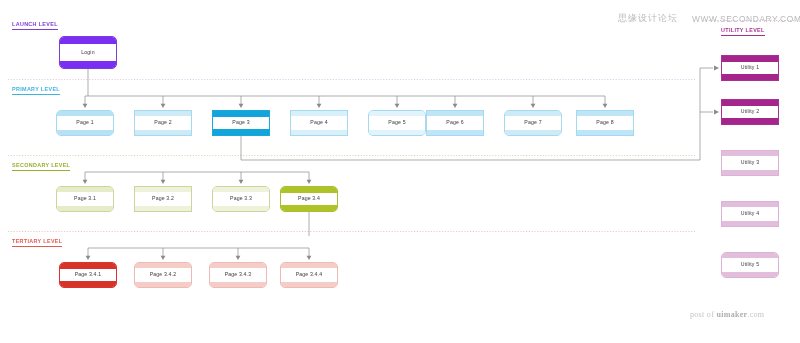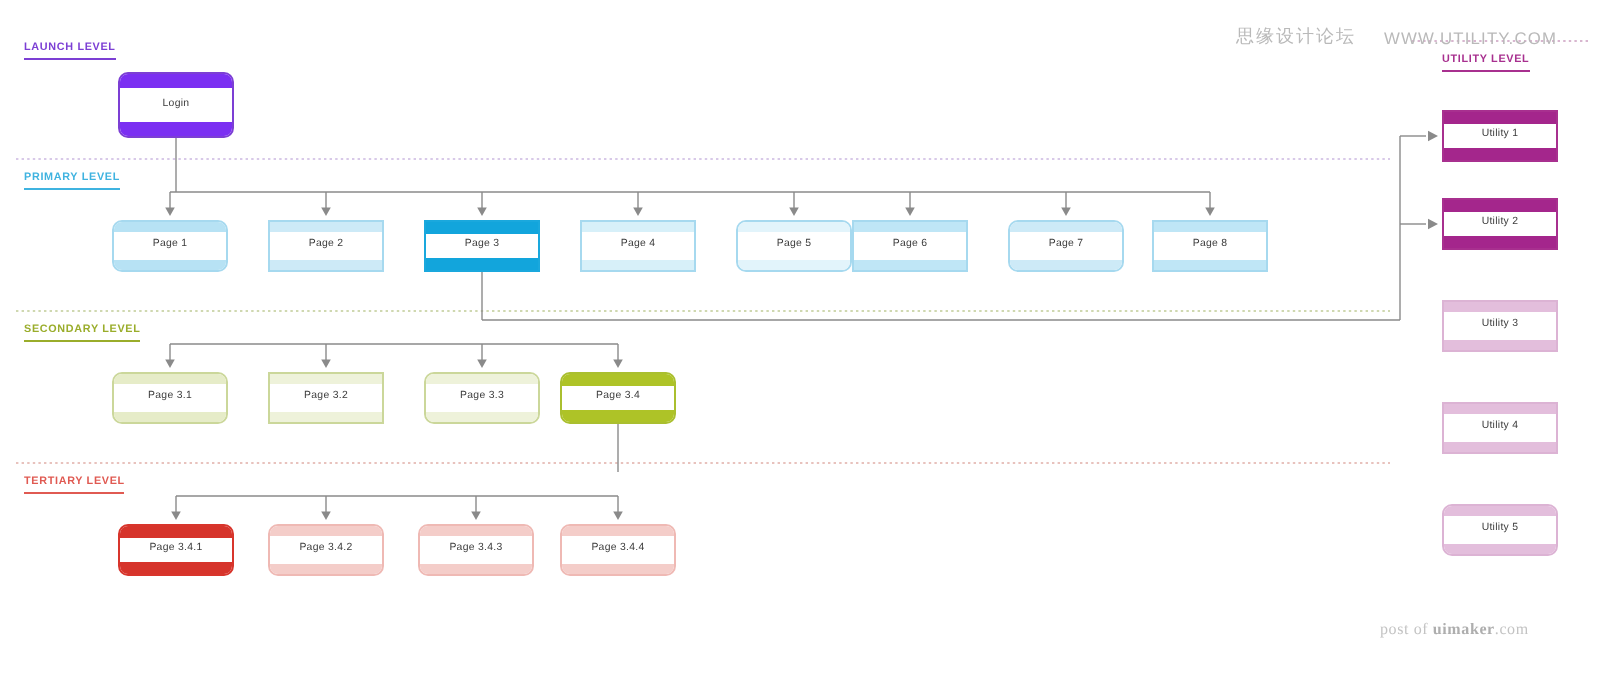--- a/index.html
+++ b/index.html
@@ -270,19 +270,19 @@
       </div>
       <div class="node rounded" style="left: 721px; top: 252px; width: 58px; height: 26px; border-color: rgb(220, 179, 212); background: rgb(255, 255, 255);">
         <div class="bar-top" style="height: 5px; background: rgb(227, 190, 220);"></div>
         <div class="bar-bottom" style="height: 5px; background: rgb(227, 190, 220);"></div>
         <div class="node-label">Utility 5</div>
       </div>
     </div>
 
   <div class="wm-cjk" style="left:618px; top:12px;">思缘设计论坛</div>
 
-  <div class="wm-top" style="left:692px; top:14px;">WWW.UTILITY.COM</div>
+  <div class="wm-top" style="left:692px; top:14px;">WWW.SECONDARY.COM</div>
 
   <div class="wm-bottom" style="left:690px; top:310px;">
     <span>post of </span><b>uimaker</b><span>.com</span>
   </div>
 
 </div>
 
 </body></html>

